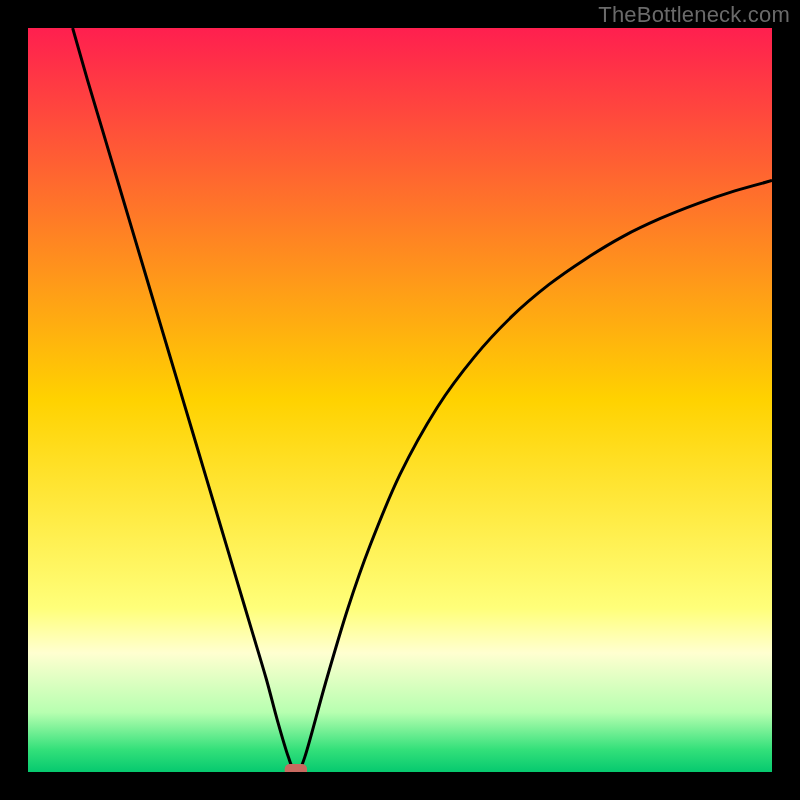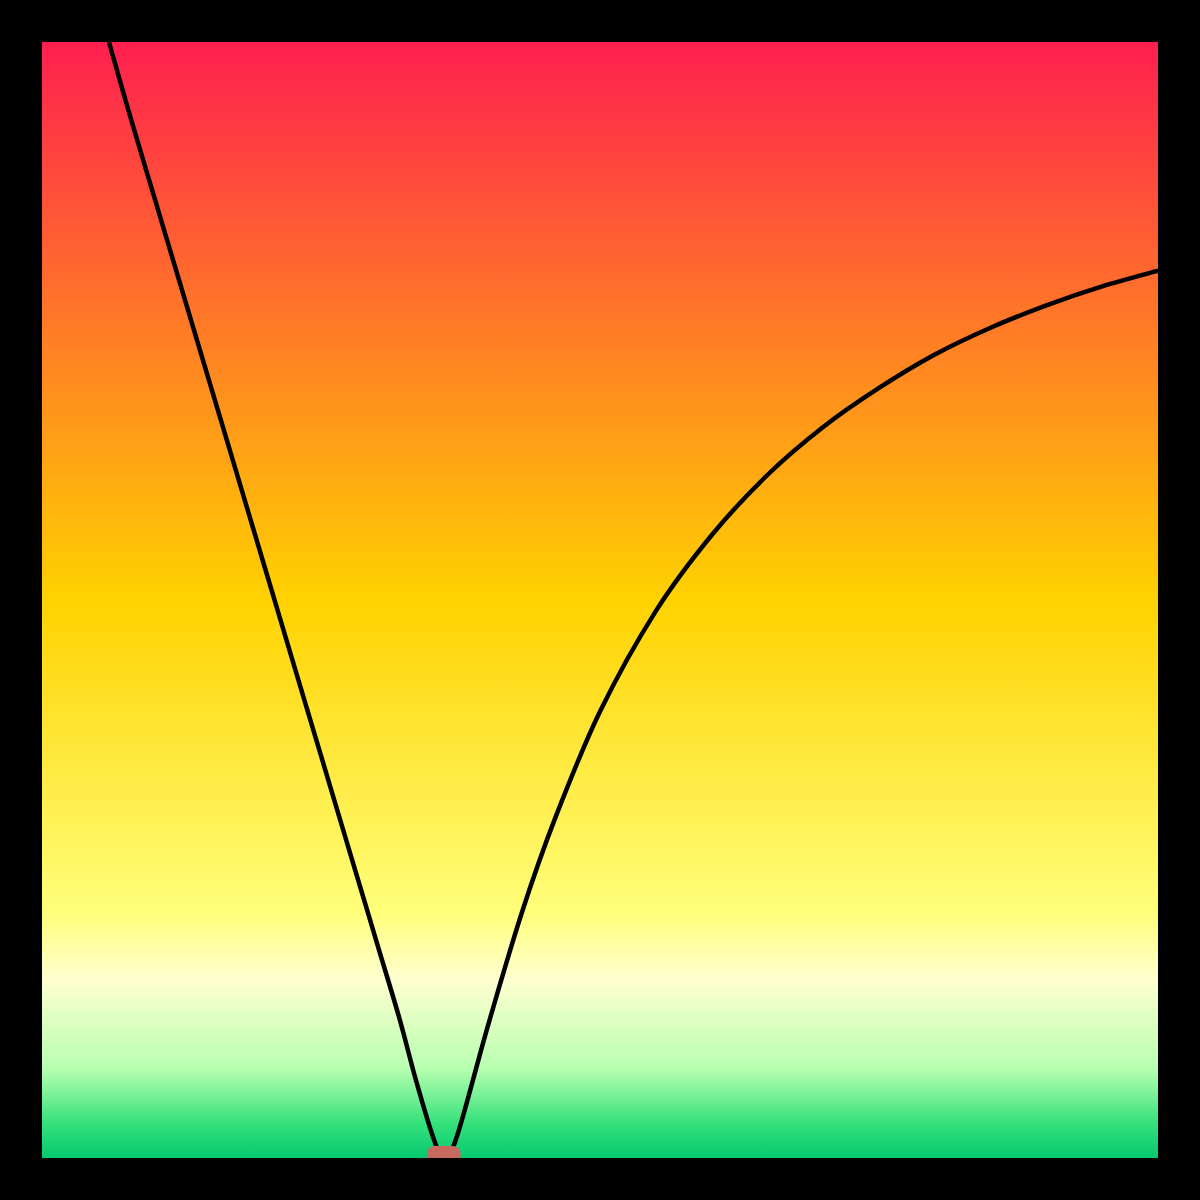--- a/index.html
+++ b/index.html
@@ -37,20 +37,21 @@
   .plot svg {
     display: block;
     width: 744px;
     height: 744px;
   }
 </style>
 </head>
 <body>
 
 <div class="outer">
+  <div class="watermark">TheBottleneck.com</div>
   <div class="plot">
     <svg id="chart-svg" viewBox="0 0 744 744" preserveAspectRatio="none">
       <defs>
         <linearGradient id="bg-grad" x1="0" y1="0" x2="0" y2="1">
             <stop offset="0%" stop-color="#ff1f4f"></stop>
             <stop offset="50%" stop-color="#ffd200"></stop>
             <stop offset="78%" stop-color="#ffff7a"></stop>
             <stop offset="84%" stop-color="#ffffd0"></stop>
             <stop offset="92%" stop-color="#b7ffb0"></stop>
             <stop offset="97%" stop-color="#33e07a"></stop>

